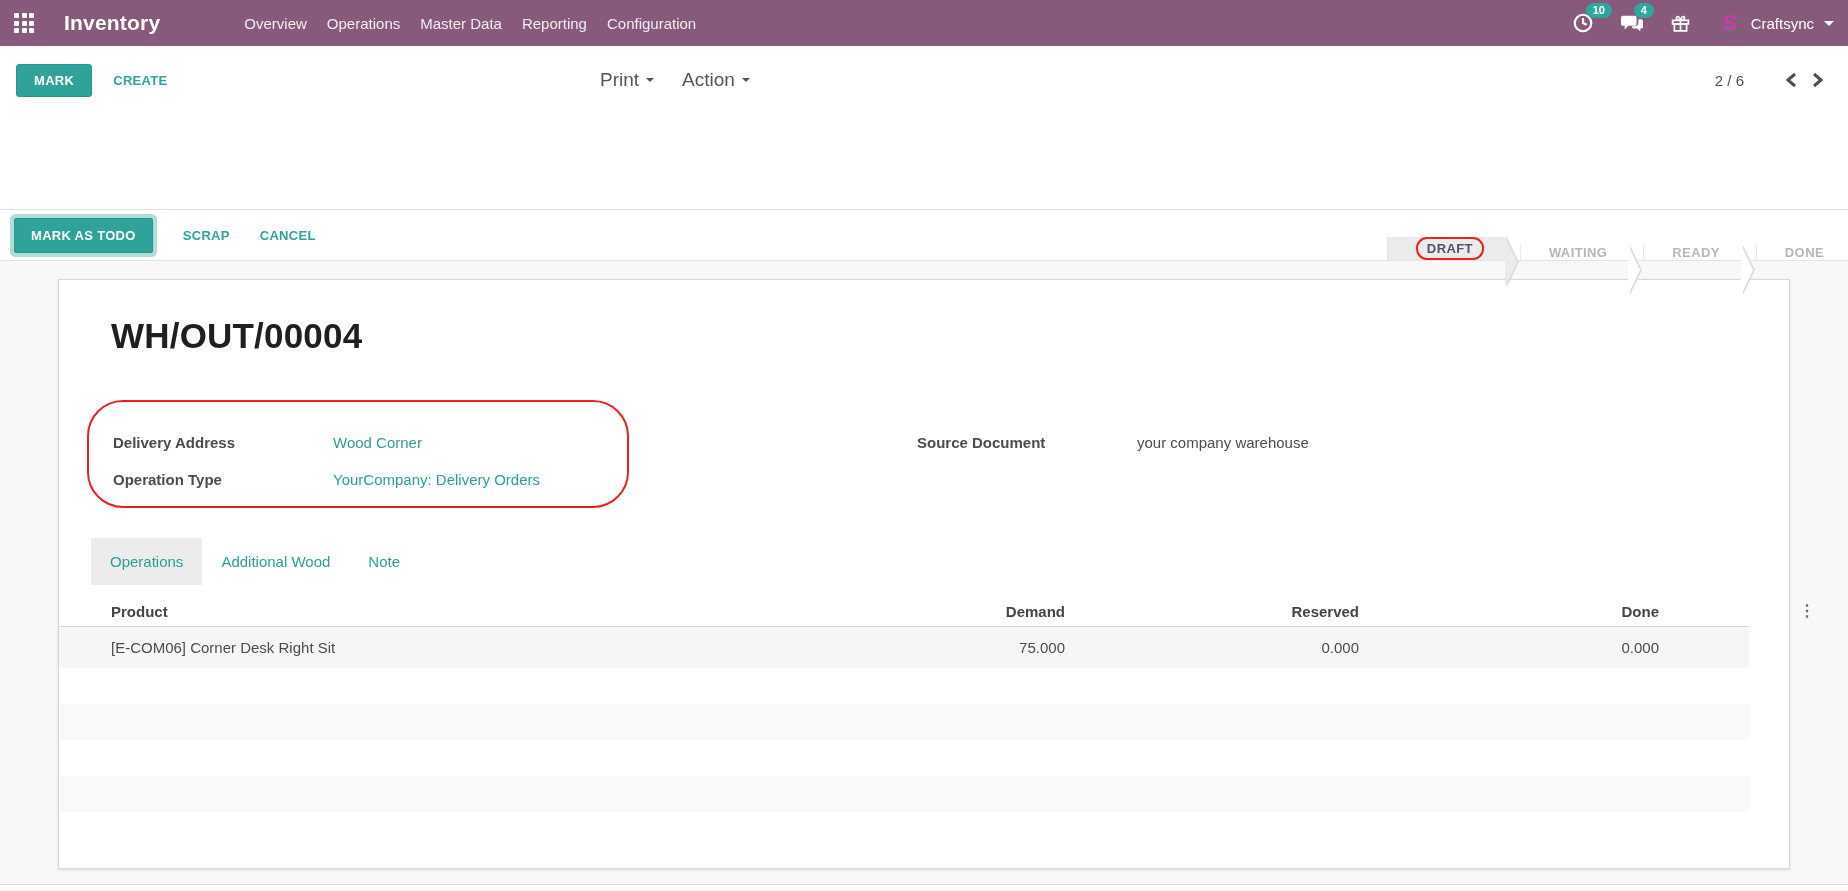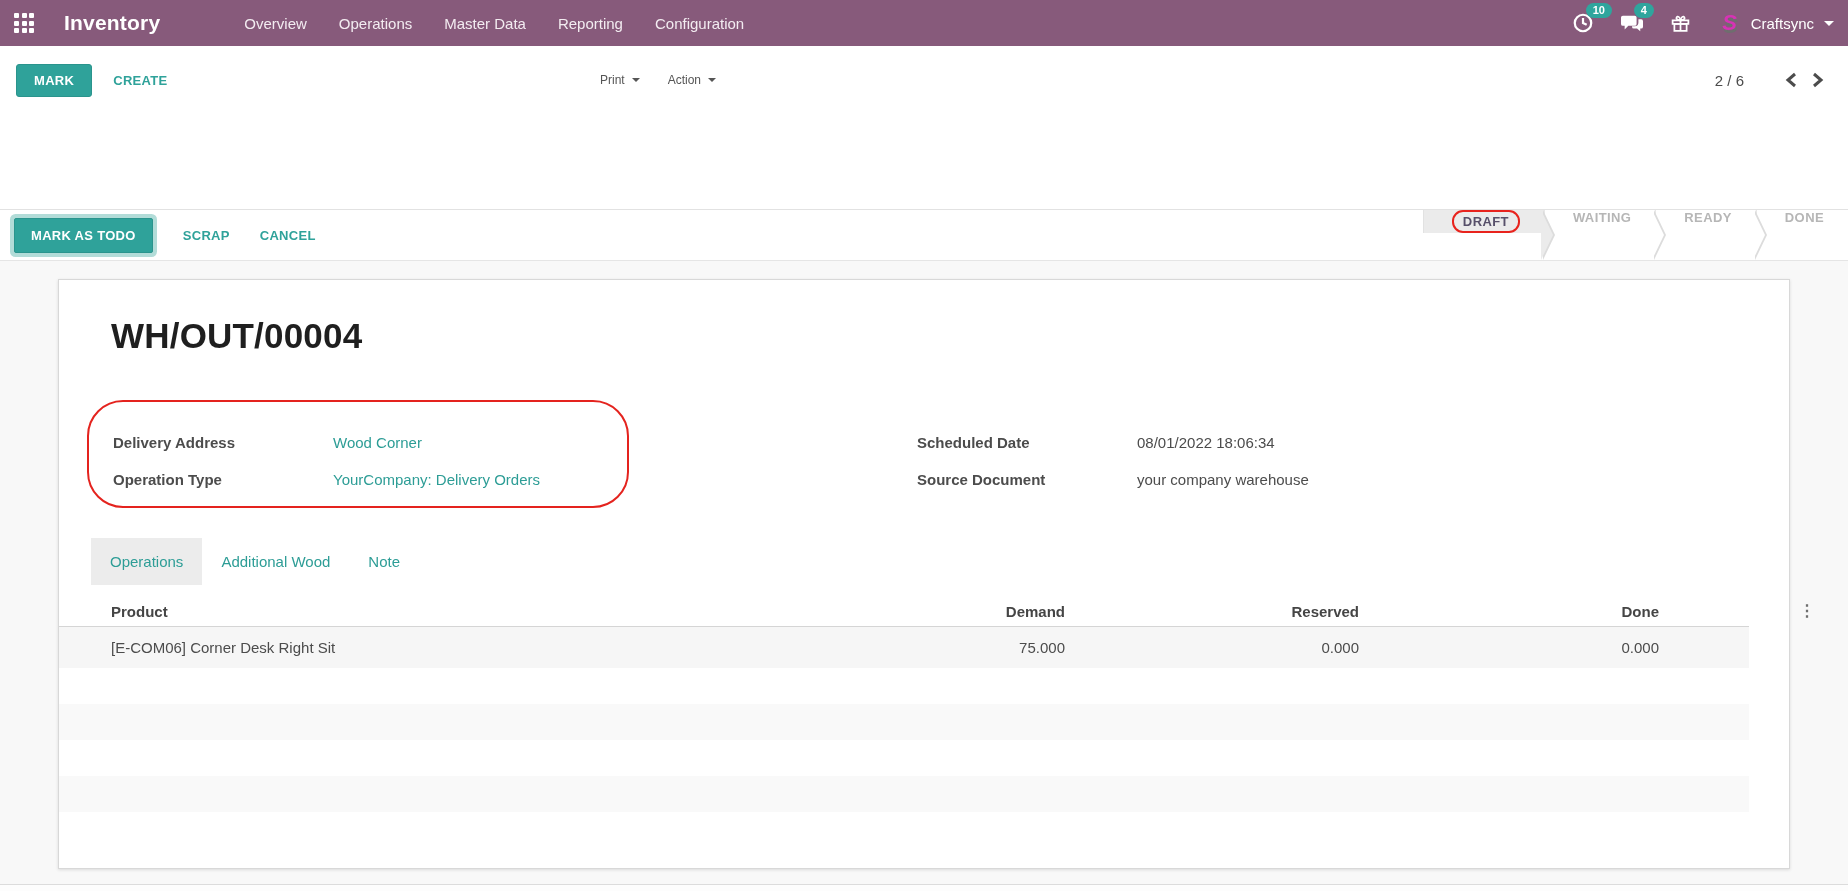--- a/index.html
+++ b/index.html
@@ -3,53 +3,53 @@
 <meta charset="utf-8">
 <style>
   * { margin:0; padding:0; box-sizing:border-box; }
   html,body { width:1848px; height:891px; background:#ffffff; font-family:"Liberation Sans", sans-serif; overflow:hidden; }
 
   
   .topbar { height:46px; background:#875a7b; display:flex; align-items:center; color:#fff; position:relative; }
   .grid-icon { margin-left:14px; display:grid; grid-template-columns:repeat(3,5px); grid-template-rows:repeat(3,5px); gap:2.5px; cursor:pointer; }
   .grid-icon i { background:#fff; border-radius:1px; }
   .app-name { font-size:21px; font-weight:bold; margin-left:30px; letter-spacing:.2px; }
-  .menus { display:flex; gap:32px; margin-left:84px; font-size:15px; }
+  .menus { display:flex; gap:20px; margin-left:84px; font-size:15px; }
   .menus span { color:#f3ecf1; cursor:pointer; }
   .systray { position:absolute; right:14px; top:0; height:46px; display:flex; align-items:center; gap:26px; }
   .tray-item { position:relative; display:flex; align-items:center; cursor:pointer; }
   .badge { position:absolute; left:14px; top:-9px; background:#2fa59d; color:#fff; font-size:11px; font-weight:bold; border-radius:9px; padding:2px 7px; line-height:1; }
   .user { display:flex; align-items:center; gap:8px; cursor:pointer; }
   .avatar { width:26px; height:26px; border-radius:50%; display:flex; align-items:center; justify-content:center;
             font-weight:bold; font-style:italic; font-size:22px; color:#d633b5; text-shadow:1px 3px 0 #6e6e6e; }
   .user-name { font-size:15px; color:#fff; }
   .caret-down { width:0; height:0; border-left:5px solid transparent; border-right:5px solid transparent; border-top:5px solid #fff; margin-left:2px; }
 
   
   .control-panel { background:#fff; height:146px; position:relative; padding:0 16px; }
   .breadcrumb { padding-top:23px; font-size:21px; }
   .breadcrumb .parent { color:#2fa29a; cursor:pointer; }
   .breadcrumb .sep { color:#8b8b8b; margin:0 6px; }
   .breadcrumb .current { color:#8b8b8b; }
   .cp-row { margin-top:17px; display:flex; align-items:center; position:relative; height:34px; }
   .btn-edit { background:#2fa29a; color:#fff; border:1px solid #2a948d; font-size:13px; font-weight:bold; padding:8px 17px; border-radius:3px; cursor:pointer; letter-spacing:.3px; }
   .btn-create { color:#2fa29a; font-size:13px; font-weight:bold; margin-left:21px; cursor:pointer; letter-spacing:.3px; background:none; border:none; }
   .cp-center { position:absolute; left:584px; display:flex; gap:28px; font-size:15px; color:#555; }
-  .dd-btn { display:flex; align-items:center; gap:7px; cursor:pointer; background:none; border:none; font-size:12px; color:#555; }
+  .dd-btn { display:flex; align-items:center; gap:7px; cursor:pointer; background:none; border:none; font-size:19px; color:#555; }
   .dd-btn .caret { width:0; height:0; border-left:4px solid transparent; border-right:4px solid transparent; border-top:4px solid #555; }
   .pager { position:absolute; right:2px; display:flex; align-items:center; font-size:15px; color:#4c4c4c; }
   .pager .count { margin-right:34px; }
   .pager .chev { width:26px; text-align:center; cursor:pointer; color:#4c4c4c; }
   .chev svg { display:block; margin:auto; }
 
   
   .statusbar { height:52px; background:#fff; border-top:1px solid #e2e2e2; border-bottom:1px solid #e5e5e5; display:flex; align-items:center; position:relative; padding-left:10px; }
   .btn-todo { background:#2fa29a; color:#fff; font-size:13px; font-weight:bold; border:1px solid #2a948d; padding:9px 16px; letter-spacing:.3px; cursor:pointer; box-shadow:0 0 0 4px #b2dcd8; border-radius:2px; margin-left:4px; }
   .btn-flat { color:#2fa29a; font-size:13px; font-weight:bold; background:none; border:none; margin-left:30px; cursor:pointer; letter-spacing:.3px; }
-  .stages { margin-left:auto; display:flex; align-items:flex-start; height:100%; }
+  .stages { margin-left:auto; display:flex; align-items:flex-end; height:100%;gap:12px; }
   .stage { position:relative; display:flex; align-items:center; padding:0 24px 0 28px; font-size:13px; font-weight:bold; color:#b6b6b6; letter-spacing:.4px; background:#fff; cursor:pointer; border-left:1px solid #e8e8e8; }
   .stage:not(:last-child)::before { content:""; position:absolute; left:calc(100% - 1px); top:0; z-index:1;
       border-top:25px solid transparent; border-bottom:25px solid transparent; border-left:12px solid #dcdcdc; }
   .stage:not(:last-child)::after  { content:""; position:absolute; left:calc(100% - 3px); top:0; z-index:2;
       border-top:25px solid transparent; border-bottom:25px solid transparent; border-left:12px solid #fff; }
   .stage.active { background:#ebebeb; color:#57506a; border-left-color:#e2e2e2; }
   .stage.active:not(:last-child)::after { border-left-color:#ebebeb; }
   .stage.active .stage-label { border:2px solid #e8231d; border-radius:11px; padding:2px 9px; }
   .stage + .stage { margin-left:0; }
 
@@ -206,24 +206,20 @@
         <span class="field-value link">Wood Corner</span>
       </div>
       <div class="field-row">
         <span class="field-label">Operation Type</span>
         <span class="field-value link">YourCompany: Delivery Orders</span>
       </div>
     </div>
 
     <div class="fields right">
       <div class="field-row">
-        <span class="field-label">Scheduled Date</span>
-        <span class="field-value">08/01/2022 18:06:34</span>
-      </div>
-      <div class="field-row">
         <span class="field-label">Source Document</span>
         <span class="field-value">your company warehouse</span>
       </div>
     </div>
 
     <div class="tabs">
       <div class="tab active">Operations</div>
       <div class="tab">Additional Wood</div>
       <div class="tab">Note</div>
     </div>

